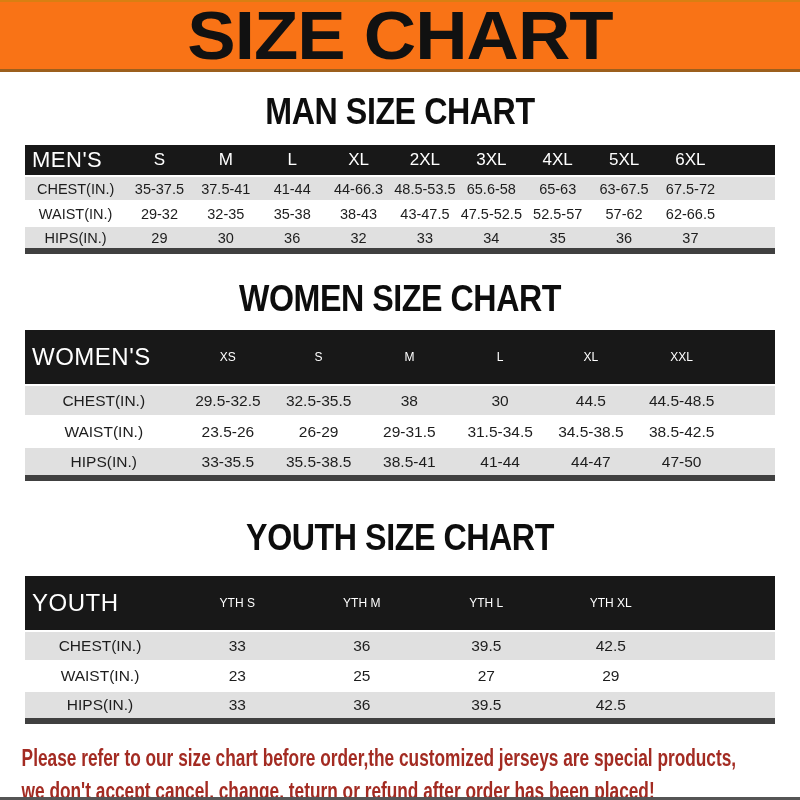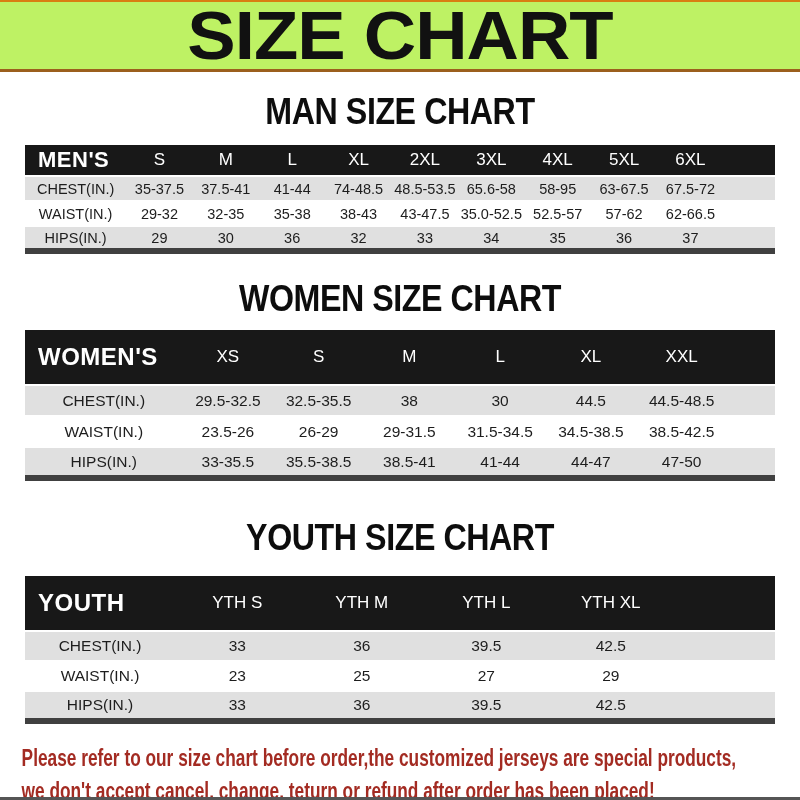--- a/index.html
+++ b/index.html
@@ -6,21 +6,21 @@
   body{
     width:800px;height:800px;
     background:#ffffff;
     font-family:"Liberation Sans", sans-serif;
     position:relative;
     overflow:hidden;
   }
   
   .banner{
     height:67px;
-    background:#bef264;
+    background:#f97316;
     border-top:2px solid #d97f12;
     border-bottom:3px solid #9c5f1d;
     display:flex;align-items:center;justify-content:center;
   }
   .banner h1{
     margin:0;
     font-size:74px;
     font-weight:800;
     color:#111111;
     letter-spacing:-1px;
@@ -55,28 +55,28 @@
   .table-youth{margin-top:20px;}
   thead th{
     background:#181818;
     color:#ffffff;
     font-weight:normal;
     text-align:center;
     border-bottom:2px solid #ffffff;
   }
   thead th.tbl-label{
     text-align:left;
-    padding-left:13px;
-    font-weight:bold;
+    padding-left:7px;
+    font-weight:normal;
     letter-spacing:0.5px;
   }
   .table-men thead tr{height:31px;}
   .table-women thead tr,.table-youth thead tr{height:55px;}
   .table-men thead th{font-size:17px;}
-  .table-women thead th,.table-youth thead th{font-size:17px;}
+  .table-women thead th,.table-youth thead th{font-size:12px;}
   .table-men thead th.tbl-label{font-size:22px;}
   .table-women thead th.tbl-label,.table-youth thead th.tbl-label{font-size:24px;}
   tbody td{
     text-align:center;
     color:#1d1d1d;
     border-bottom:2px solid #ffffff;
   }
   tbody tr:nth-child(odd) td{background:#e0e0e0;}
   tbody tr:last-child td{border-bottom:6px solid #404040;}
   .table-men tbody tr{height:25px;font-size:14.5px;}
@@ -151,36 +151,36 @@
           <th>6XL</th>
           <th></th>
         </tr>
       </thead>
       <tbody>
         <tr>
           <td class="row-label">CHEST(IN.)</td>
           <td>35-37.5</td>
           <td>37.5-41</td>
           <td>41-44</td>
-          <td>74-48.5</td>
+          <td>44-66.3</td>
           <td>48.5-53.5</td>
           <td>65.6-58</td>
-          <td>58-95</td>
+          <td>65-63</td>
           <td>63-67.5</td>
           <td>67.5-72</td>
           <td></td>
         </tr>
         <tr>
           <td class="row-label">WAIST(IN.)</td>
           <td>29-32</td>
           <td>32-35</td>
           <td>35-38</td>
           <td>38-43</td>
           <td>43-47.5</td>
-          <td>35.0-52.5</td>
+          <td>47.5-52.5</td>
           <td>52.5-57</td>
           <td>57-62</td>
           <td>62-66.5</td>
           <td></td>
         </tr>
         <tr>
           <td class="row-label">HIPS(IN.)</td>
           <td>29</td>
           <td>30</td>
           <td>36</td>

